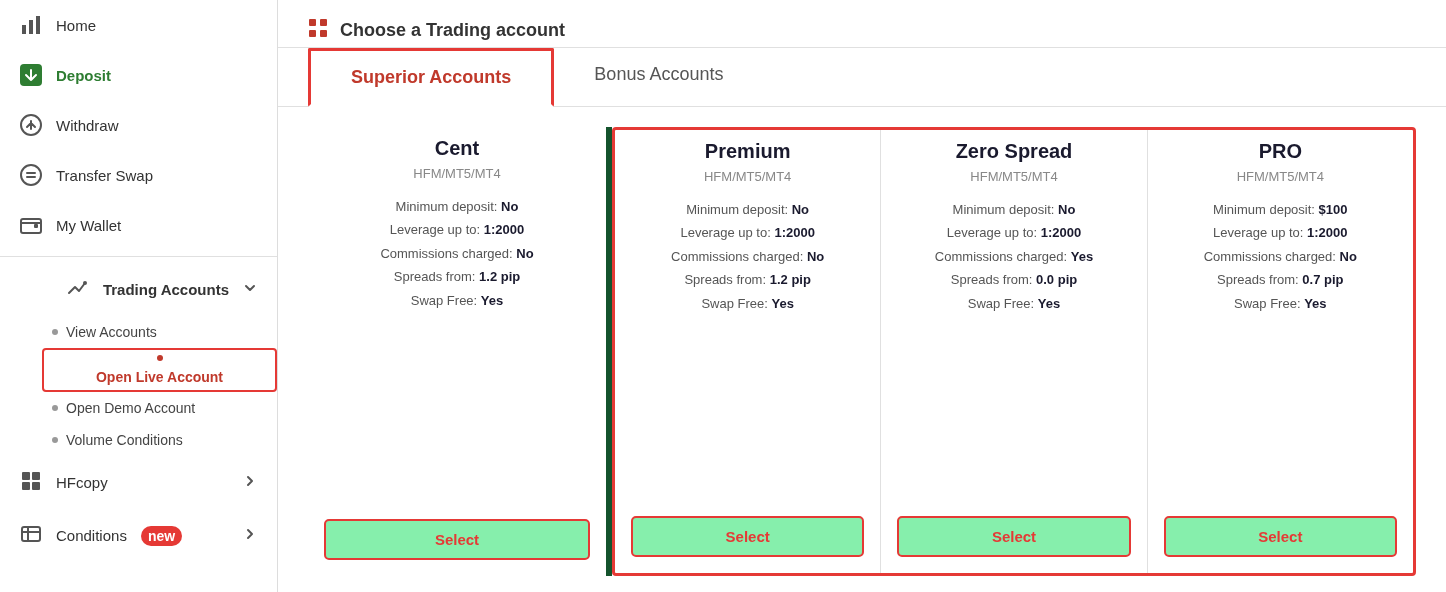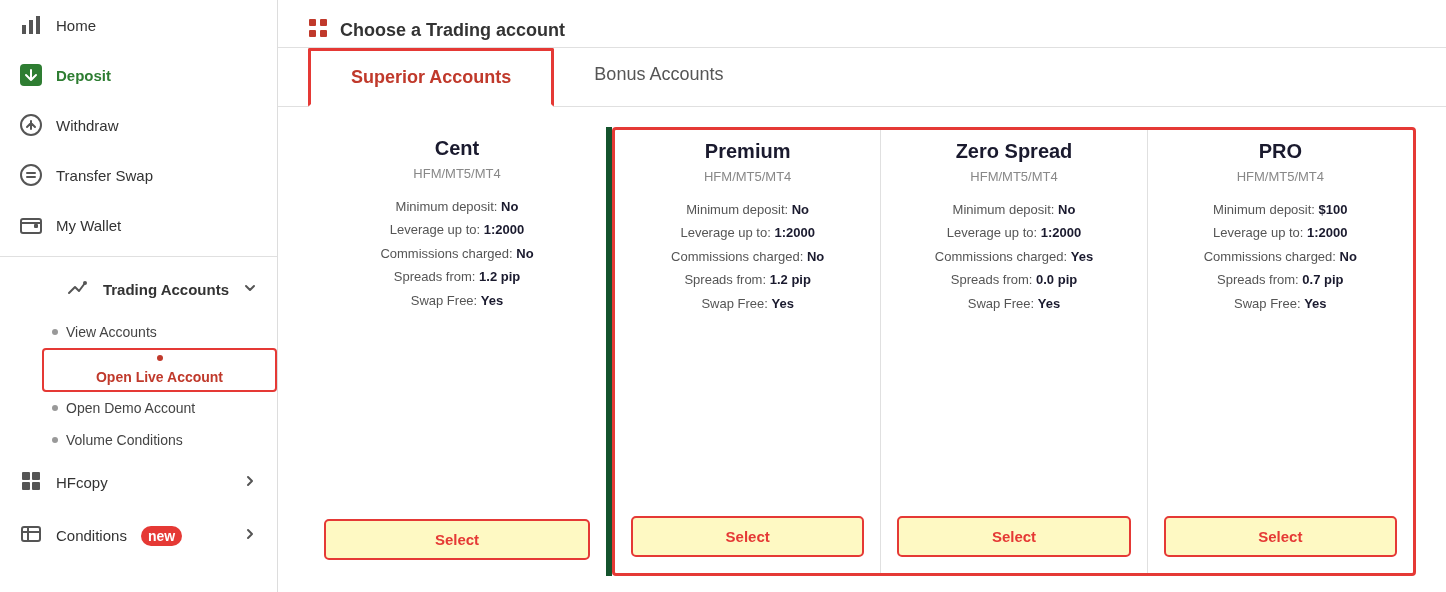--- a/index.html
+++ b/index.html
@@ -153,21 +153,21 @@
     .highlighted-group .account-card { border-right: 1px solid #e0e0e0; }
     .highlighted-group .account-card:last-child { border-right: none; }
 
     .card-name { font-size: 20px; font-weight: 800; color: #1a1a2e; margin-bottom: 6px; }
     .card-platform { font-size: 13px; color: #888; margin-bottom: 14px; }
     .card-details { font-size: 13px; color: #555; line-height: 1.8; text-align: center; flex: 1; }
     .card-details .val { font-weight: 700; color: #1a1a2e; }
     .select-btn {
       margin-top: 16px;
       border: 2px solid #e53935;
-      background: #fef9c3;
+      background: #86efac;
       color: #e53935;
       font-size: 15px;
       font-weight: 600;
       padding: 10px 0;
       width: 100%;
       border-radius: 5px;
       cursor: pointer;
       transition: background 0.2s, color 0.2s;
     }
   </style>

